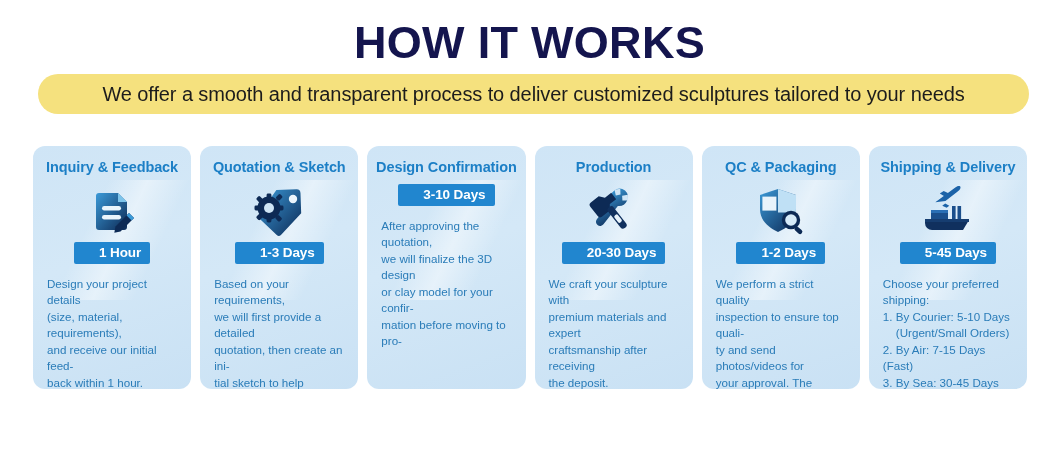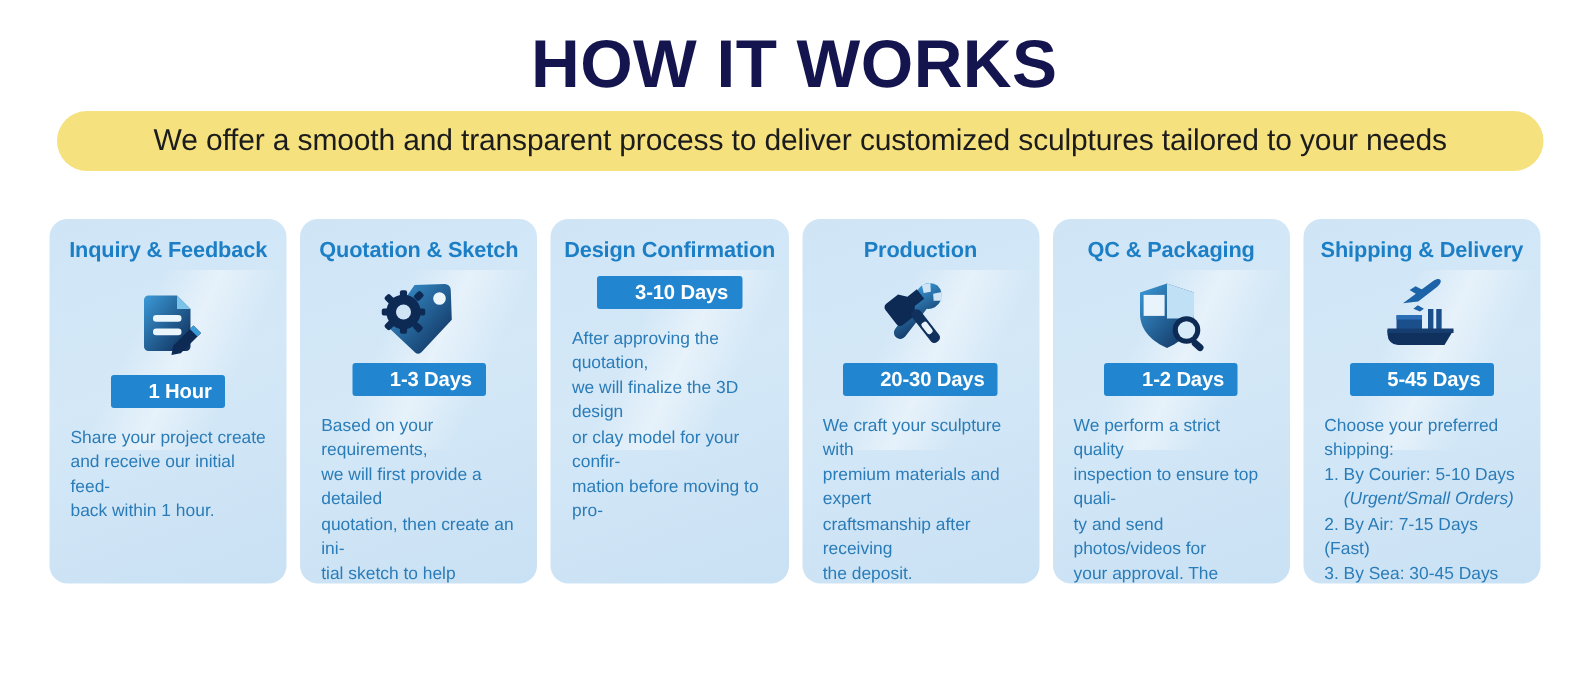--- a/index.html
+++ b/index.html
@@ -137,21 +137,21 @@
     text-align: left;
     width: 100%;
     padding: 0 4px;
     box-sizing: border-box;
   }
 
   .body-line { display: block; }
 
   .list-intro { display: block; }
   .list-item { display: block; }
-  .list-sub { display: block; padding-left: 13px; font-style: italic; }
+  .list-sub { display: block; padding-left: 13px; }
 </style>
 </head>
 <body>
 
 <div class="page">
 
   <div class="page-title">HOW IT WORKS</div>
 
   <div class="subtitle-banner">
     <span class="subtitle-text">We offer a smooth and transparent process to deliver customized sculptures tailored to your needs</span>
@@ -172,21 +172,22 @@
           <path d="M11 9 h22 l9 9 v25 a3 3 0 0 1 -3 3 H14 a3 3 0 0 1 -3 -3 V12 a3 3 0 0 1 3 -3 z" fill="url(#g1)"></path>
           <path d="M33 9 l9 9 h-9 z" fill="#7cc3ea"></path>
           <rect x="17" y="22" width="19" height="4.5" rx="2.2" fill="#eaf5fc"></rect>
           <rect x="17" y="31" width="19" height="4.5" rx="2.2" fill="#eaf5fc"></rect>
           <path d="M44 29 l5 5 -13.5 13.5 -6.2 1.2 1.2 -6.2 z" fill="#0d2a55"></path>
           <path d="M44 29 l5 5 -2.4 2.4 -5 -5 z" fill="#3b9ad8"></path>
         </svg>
       </div>
       <div class="badge">1 Hour</div>
       <div class="card-body">
-        <span class="body-line">Share your project create</span>
+        <span class="body-line">Design your project details</span>
+        <span class="body-line">(size, material, requirements),</span>
         <span class="body-line">and receive our initial feed-</span>
         <span class="body-line">back within 1 hour.</span>
       </div>
     </div>
 
     <div class="card">
       <div class="card-title">Quotation &amp; Sketch</div>
       <div class="card-icon">
         <svg width="56" height="54" viewBox="0 0 56 54">
           <defs>

